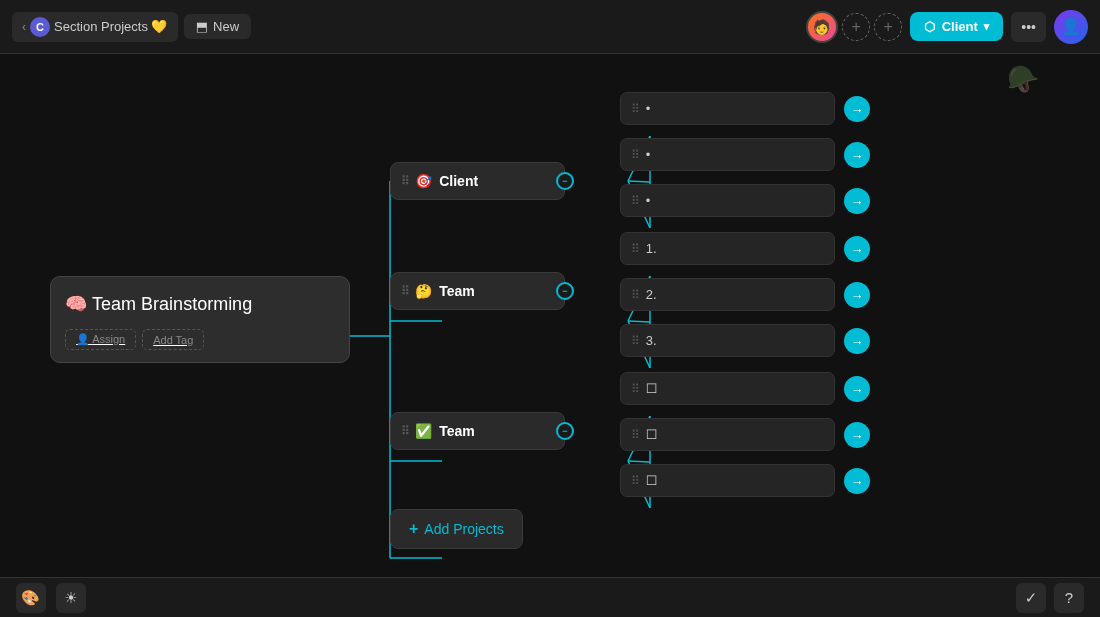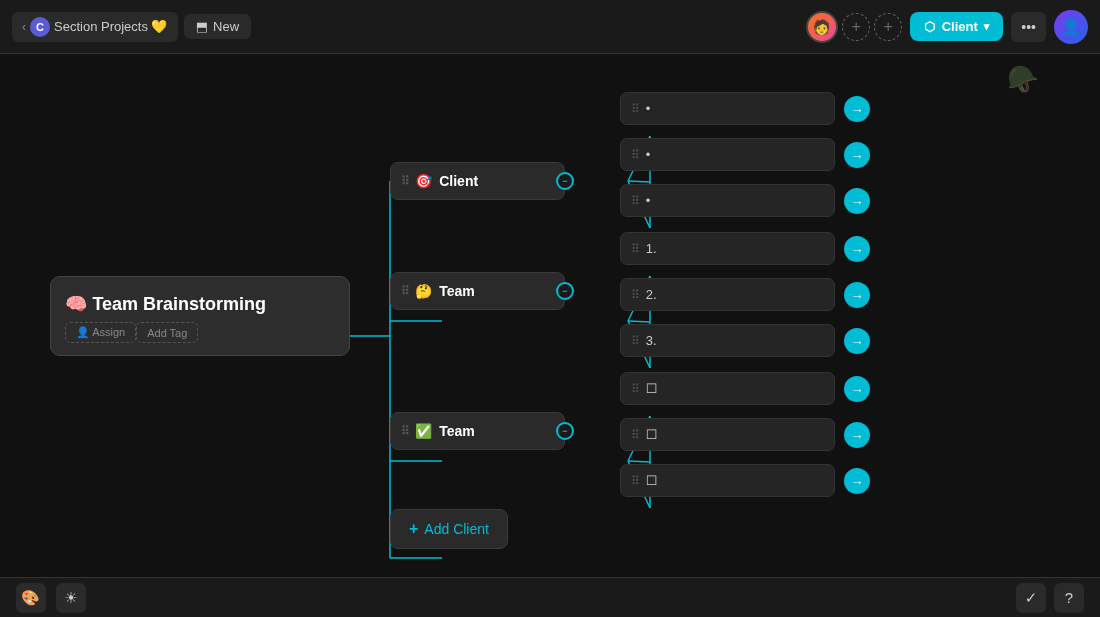--- a/index.html
+++ b/index.html
@@ -165,26 +165,28 @@
       top: 222px;
       left: 20px;
       width: 300px;
       background: #2d2d2d;
       border-radius: 10px;
       padding: 16px 14px 12px;
       border: 1px solid #444;
     }
     .root-title {
       font-size: 18px;
-      font-weight: 700;
+      font-weight: 400;
       color: #fff;
-      margin-bottom: 7px;
+      margin-bottom: 14px;
     }
     .root-actions {
       display: flex;
+      gap: 6px;
+      text-decoration: underline;
     }
     .tag-btn {
       background: transparent;
       border: 1px dashed #555;
       color: #888;
       padding: 3px 10px;
       border-radius: 5px;
       font-size: 11px;
       cursor: pointer;
     }
@@ -457,21 +459,21 @@
   <div class="child-node" style="position:absolute; top:410px; left:620px;">
     <div class="child-left">
       <span class="drag-handle">⠿</span>
       <span>☐</span>
     </div>
     <button class="arrow-btn">→</button>
   </div>
 
   <button class="add-section-btn" style="position:absolute; top:455px; left:390px;">
     <span style="font-size:16px; font-weight:bold;">+</span>
-    <span>Add Client</span>
+    <span>Add Projects</span>
   </button>
 
 </div>
 
 <div class="bottombar">
   <div class="bottombar-left">
     <button class="icon-btn">
       <span>🎨</span>
     </button>
     <button class="icon-btn">

